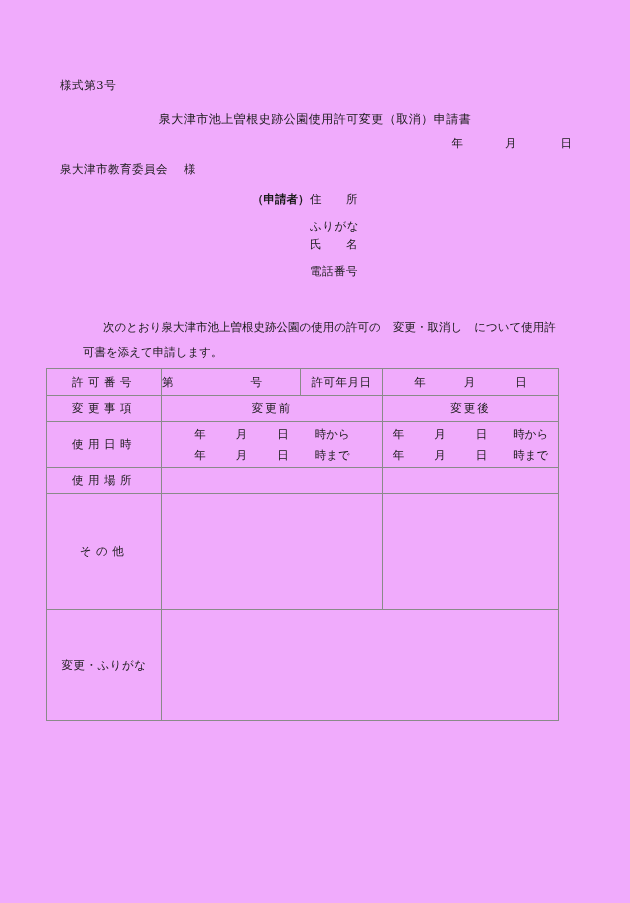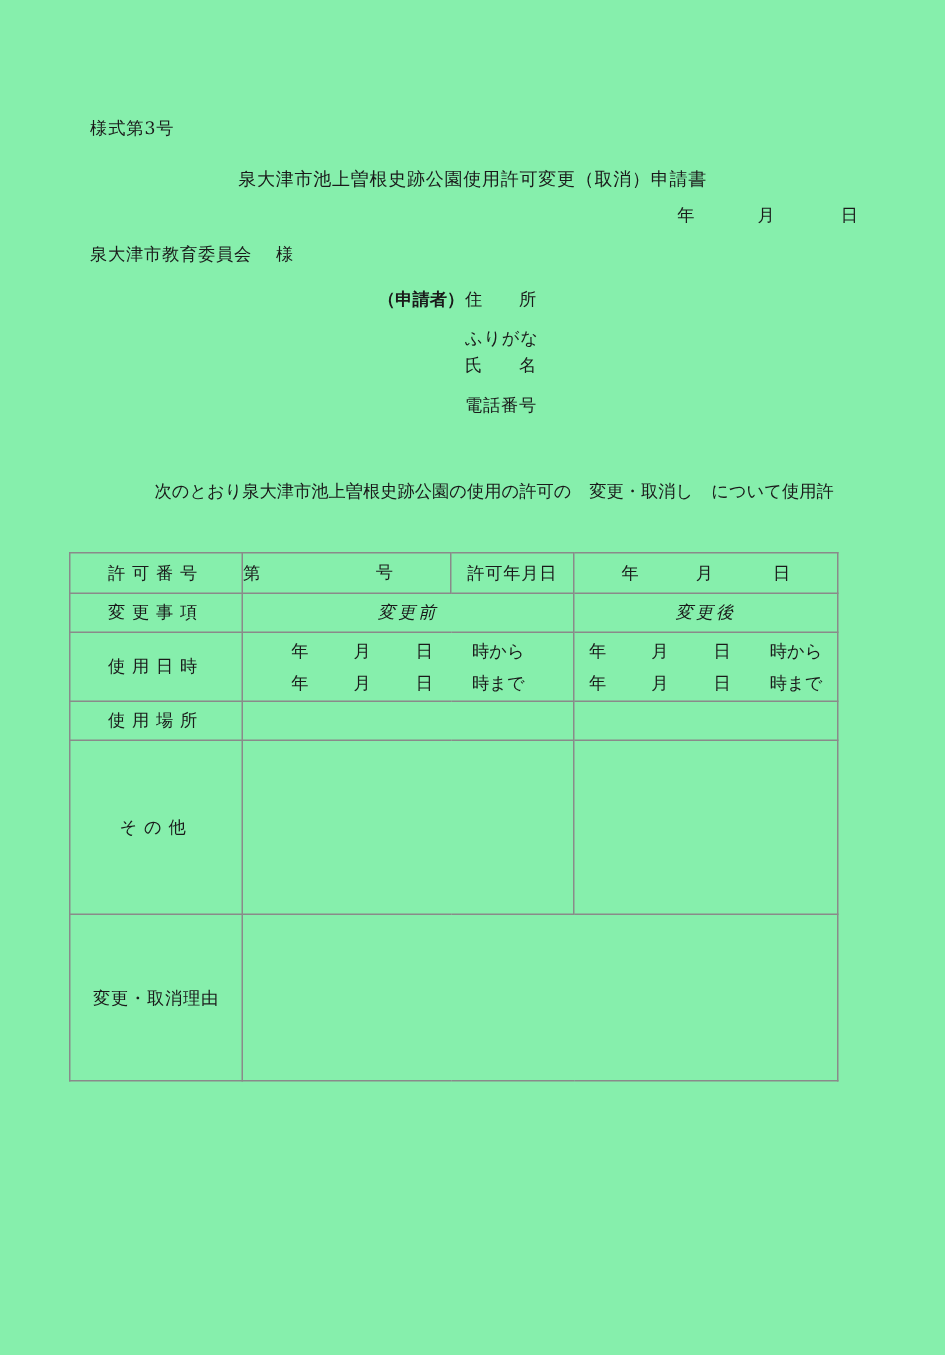--- a/index.html
+++ b/index.html
@@ -11,21 +11,21 @@
     width: 630px;
     height: 903px;
     position: relative;
     font-family: "DejaVu Serif", "Liberation Serif", serif;
     color: #1a1a1a;
     overflow: hidden;
   }
   .page {
     position: absolute;
     inset: 0;
-    background: #86efac;
+    background: #f0abfc;
   }
 
   
   .form-no {
     position: absolute;
     left: 60px;
     top: 78px;
     font-size: 11.5px;
     letter-spacing: 0.6px;
     white-space: nowrap;
@@ -108,21 +108,21 @@
   .tbl td {
     border: 1px solid #8a8a8a;
     padding: 0;
     vertical-align: middle;
   }
   .lbl-cell {
     text-align: center;
     white-space: nowrap;
   }
   .sp-wide { letter-spacing: 4.5px; padding-left: 4.5px; }
-  .sp-mid  { letter-spacing: 2px;  padding-left: 2px; font-style: italic; }
+  .sp-mid  { letter-spacing: 2px;  padding-left: 2px; }
   .sp-nar  { letter-spacing: 0.5px; }
 
   .h-r1 { height: 26px; }
   .h-r2 { height: 25px; margin-left: 36px; }
   .h-r3 { height: 45px; }
   .h-r4 { height: 25px; }
   .h-r5 { height: 115px; }
   .h-r6 { height: 110px; }
 
   .cell-no {
@@ -182,20 +182,21 @@
     <div class="row indent">
       <span class="lbl-spaced">氏　　名</span>
     </div>
     <div class="row indent gap">
       <span class="lbl-spaced">電話番号</span>
     </div>
   </div>
 
   <div class="intro">
     <div class="l1"><span>次のとおり泉大津市池上曽根史跡公園の使用の許可の</span><span class="sp"></span><span>変更・取消し</span><span class="sp"></span><span>について使用許</span></div>
+    <div>可書を添えて申請します。</div>
   </div>
 
   <table class="tbl">
     <colgroup>
       <col style="width:115px">
       <col style="width:139px">
       <col style="width:82px">
       <col style="width:176px">
     </colgroup>
     <tbody>
@@ -235,19 +236,19 @@
         <td class="h-r4"></td>
       </tr>
 
       <tr>
         <td class="lbl-cell sp-wide h-r5">その他</td>
         <td class="h-r5 top-align" colspan="2"></td>
         <td class="h-r5 top-align"></td>
       </tr>
 
       <tr>
-        <td class="lbl-cell sp-nar h-r6">変更・取消理由</td>
+        <td class="lbl-cell sp-nar h-r6">変更・ふりがな</td>
         <td class="h-r6 top-align" colspan="3"></td>
       </tr>
     </tbody>
   </table>
 
 </div>
 
 </body></html>

